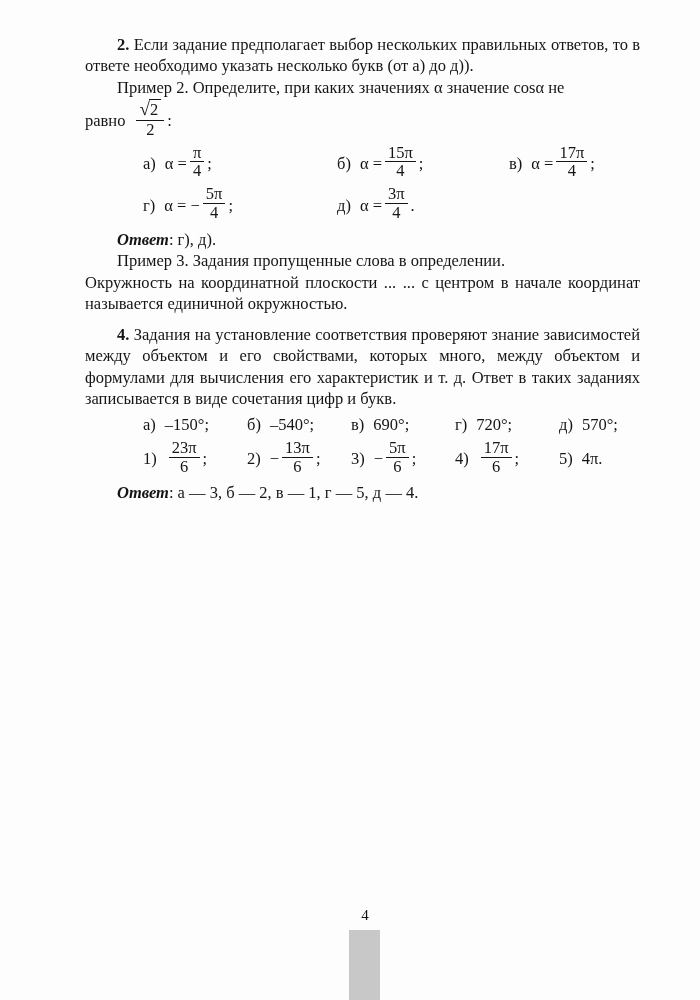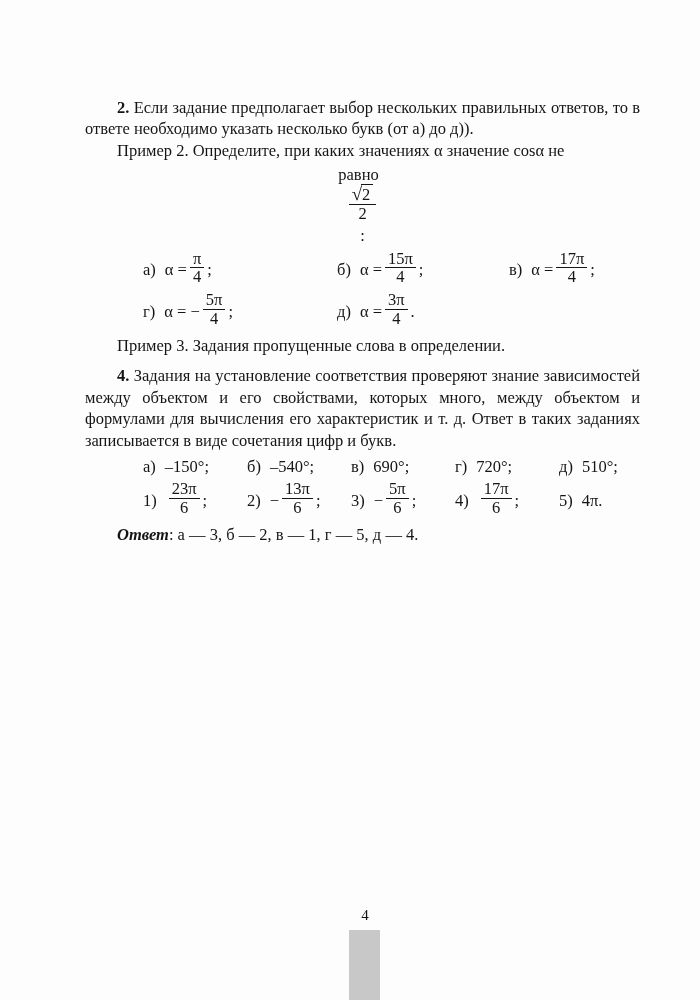--- a/index.html
+++ b/index.html
@@ -7,21 +7,21 @@
     width: 700px;
     height: 1000px;
     position: relative;
     background: #fdfdfd;
     font-family: "Liberation Serif", serif;
     font-size: 16.5px;
     line-height: 1.3;
     color: #151515;
     overflow: hidden;
   }
-  .page-content { padding: 88px 60px 0 85px; }
+  .page-content { padding: 25px 60px 0 85px; }
   .para { text-align: justify; margin: 0; }
   .indent { text-indent: 32px; }
   .sect { margin-top: 9px; }
   .snum { font-weight: bold; }
   .exlabel { }
   .ans-label { font-weight: bold; font-style: italic; }
 
   .frac {
     display: inline-block;
     vertical-align: middle;
@@ -32,21 +32,21 @@
   .fn { display: block; line-height: 1.08; padding: 0 3px; }
   .fd { display: block; line-height: 1.08; border-top: 1px solid #151515; padding: 0 3px; }
 
   .eq-row { display: flex; align-items: center; padding-left: 58px; margin: 5px 0; }
   .eq { display: inline-flex; align-items: center; white-space: nowrap; }
   .opt-letter { margin-right: 9px; }
   .c1 { width: 194px; }
   .c2 { width: 172px; }
   .w106 { width: 104px; }
 
-  .sqrt-line { display: flex; align-items: center; margin: 3px 0; flex-direction: column; }
+  .sqrt-line { display: flex; align-items: center; margin: 3px 0; }
   .sqrt-line .lead { margin-right: 8px; }
   .radical { font-size: 19px; margin-right: -1px; }
   .under-bar { border-top: 1.2px solid #151515; padding: 0 3px 0 1px; }
 
   .footer-num {
     position: absolute;
     left: 350px; top: 906px;
     width: 30px;
     text-align: center;
     font-size: 15px;
@@ -120,24 +120,26 @@
       <span class="opt-letter">д)</span>
       <span>α = </span>
       <span class="frac">
           <span class="fn">3π</span>
           <span class="fd">4</span>
         </span>
       <span>.</span>
     </span>
   </div>
 
+  <p class="para indent"><span class="ans-label">Ответ</span><span>: г), д).</span></p>
 
 
   <p class="para indent"><span class="exlabel">Пример 3.</span><span> Задания пропущенные слова в определении.</span></p>
 
+  <p class="para">Окружность на координатной плоскости ... ... с центром в начале координат называется единичной окружностью.</p>
 
 
   <p class="para indent sect"><b class="snum">4.</b><span> Задания на установление соответствия проверяют знание зависимостей между объектом и его свойствами, которых много, между объектом и формулами для вычисления его характеристик и т. д. Ответ в таких заданиях записывается в виде сочетания цифр и букв.</span></p>
 
 
   <div class="eq-row">
     <span class="eq w106">
         <span class="opt-letter">а)</span>
         <span>–150°;</span>
       </span>
@@ -148,21 +150,21 @@
     <span class="eq w106">
         <span class="opt-letter">в)</span>
         <span>690°;</span>
       </span>
     <span class="eq w106">
         <span class="opt-letter">г)</span>
         <span>720°;</span>
       </span>
     <span class="eq">
         <span class="opt-letter">д)</span>
-        <span>510°;</span>
+        <span>570°;</span>
       </span>
   </div>
 
   <div class="eq-row">
     <span class="eq w106">
       <span class="opt-letter">1)</span>
       <span></span>
       <span class="frac">
           <span class="fn">23π</span>
           <span class="fd">6</span>

